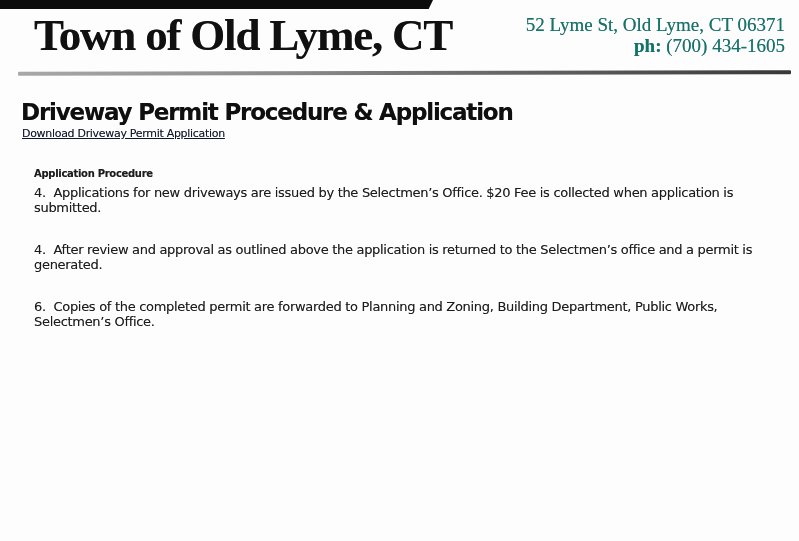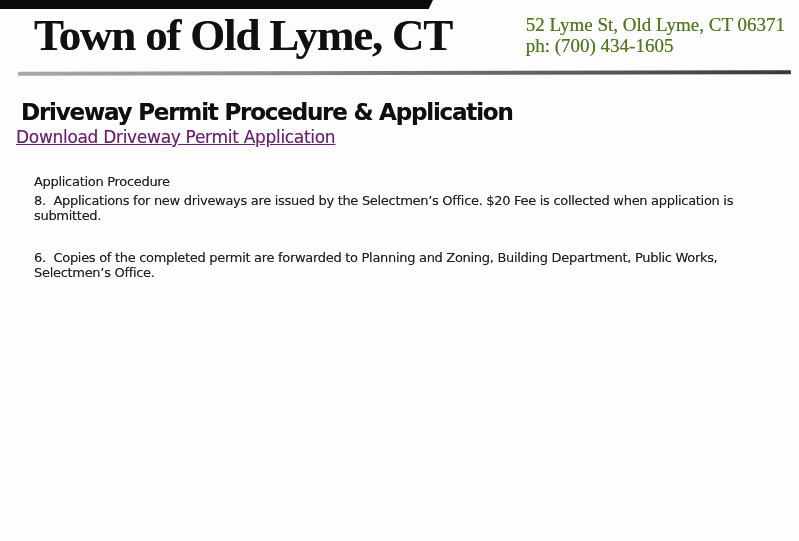--- a/index.html
+++ b/index.html
@@ -35,27 +35,28 @@
     font-size: 45px;
     line-height: 46px;
     letter-spacing: -1.2px;
     color: #101010;
     white-space: nowrap;
     text-shadow: 0 0 0.5px rgba(0,0,0,0.5);
   }
   .address-block {
     position: absolute;
     right: 26px; top: 14px;
+    text-align: right;
     font-family: "Liberation Serif", "DejaVu Serif", serif;
     font-size: 19px;
     line-height: 21px;
-    color: #4d7c0f;
+    color: #0f766e;
     text-shadow: 0 0 0.4px rgba(0,0,0,0.45);
   }
-  .phone-label { font-weight: normal; }
+  .phone-label { font-weight: bold; }
 
   .rule {
     position: absolute;
     left: 18px; top: 71px;
     width: 773px; height: 4px;
     background: linear-gradient(to right, #a8a8a8 0%, #8a8a8a 35%, #5e5e5e 70%, #383838 100%);
     transform: rotate(-0.12deg);
     border-radius: 1px;
   }
 
@@ -65,43 +66,43 @@
     left: 21px; top: 84px;
     font-size: 23px;
     font-weight: bold;
     letter-spacing: -1.2px;
     color: #0f0f0f;
     white-space: nowrap;
     text-shadow: 0 0 0.5px rgba(0,0,0,0.5);
   }
   .download-link {
     position: absolute;
-    left: 16px; top: 127px;
-    font-size: 17px;
+    left: 22px; top: 127px;
+    font-size: 11px;
     letter-spacing: -0.3px;
-    color: #701a75;
+    color: #0f172a;
     text-decoration: underline;
     cursor: pointer;
     white-space: nowrap;
     text-shadow: 0 0 0.4px rgba(0,0,0,0.4);
   }
   .procedure {
     position: absolute;
     left: 34px; top: 166px;
     width: 760px;
     font-size: 13px;
     line-height: 15px;
     letter-spacing: -0.3px;
     color: #1c1c1c;
     text-shadow: 0 0 0.4px rgba(0,0,0,0.4);
   }
   .procedure-heading {
-    font-weight: normal;
-    margin: 8px 0 4px 0;
-    font-size: 13px;
+    font-weight: bold;
+    margin: 0 0 4px 0;
+    font-size: 10px;
   }
   .step {
     margin: 0 0 27px 0;
     white-space: pre-wrap;
   }
   .step:last-child { margin-bottom: 0; }
 </style>
 </head>
 <body>
 
@@ -119,17 +120,19 @@
 </div>
 
 <div class="rule"></div>
 
 <h1 class="page-title">Driveway Permit Procedure &amp; Application</h1>
 
 <a class="download-link">Download Driveway Permit Application</a>
 
 <div class="procedure">
   <p class="procedure-heading">Application Procedure</p>
-  <p class="step">8.  Applications for new driveways are issued by the Selectmen’s Office. $20 Fee is collected when application is
+  <p class="step">4.  Applications for new driveways are issued by the Selectmen’s Office. $20 Fee is collected when application is
 submitted.</p>
+  <p class="step">4.  After review and approval as outlined above the application is returned to the Selectmen’s office and a permit is
+generated.</p>
   <p class="step">6.  Copies of the completed permit are forwarded to Planning and Zoning, Building Department, Public Works,
 Selectmen’s Office.</p>
 </div>
 
 </body></html>

